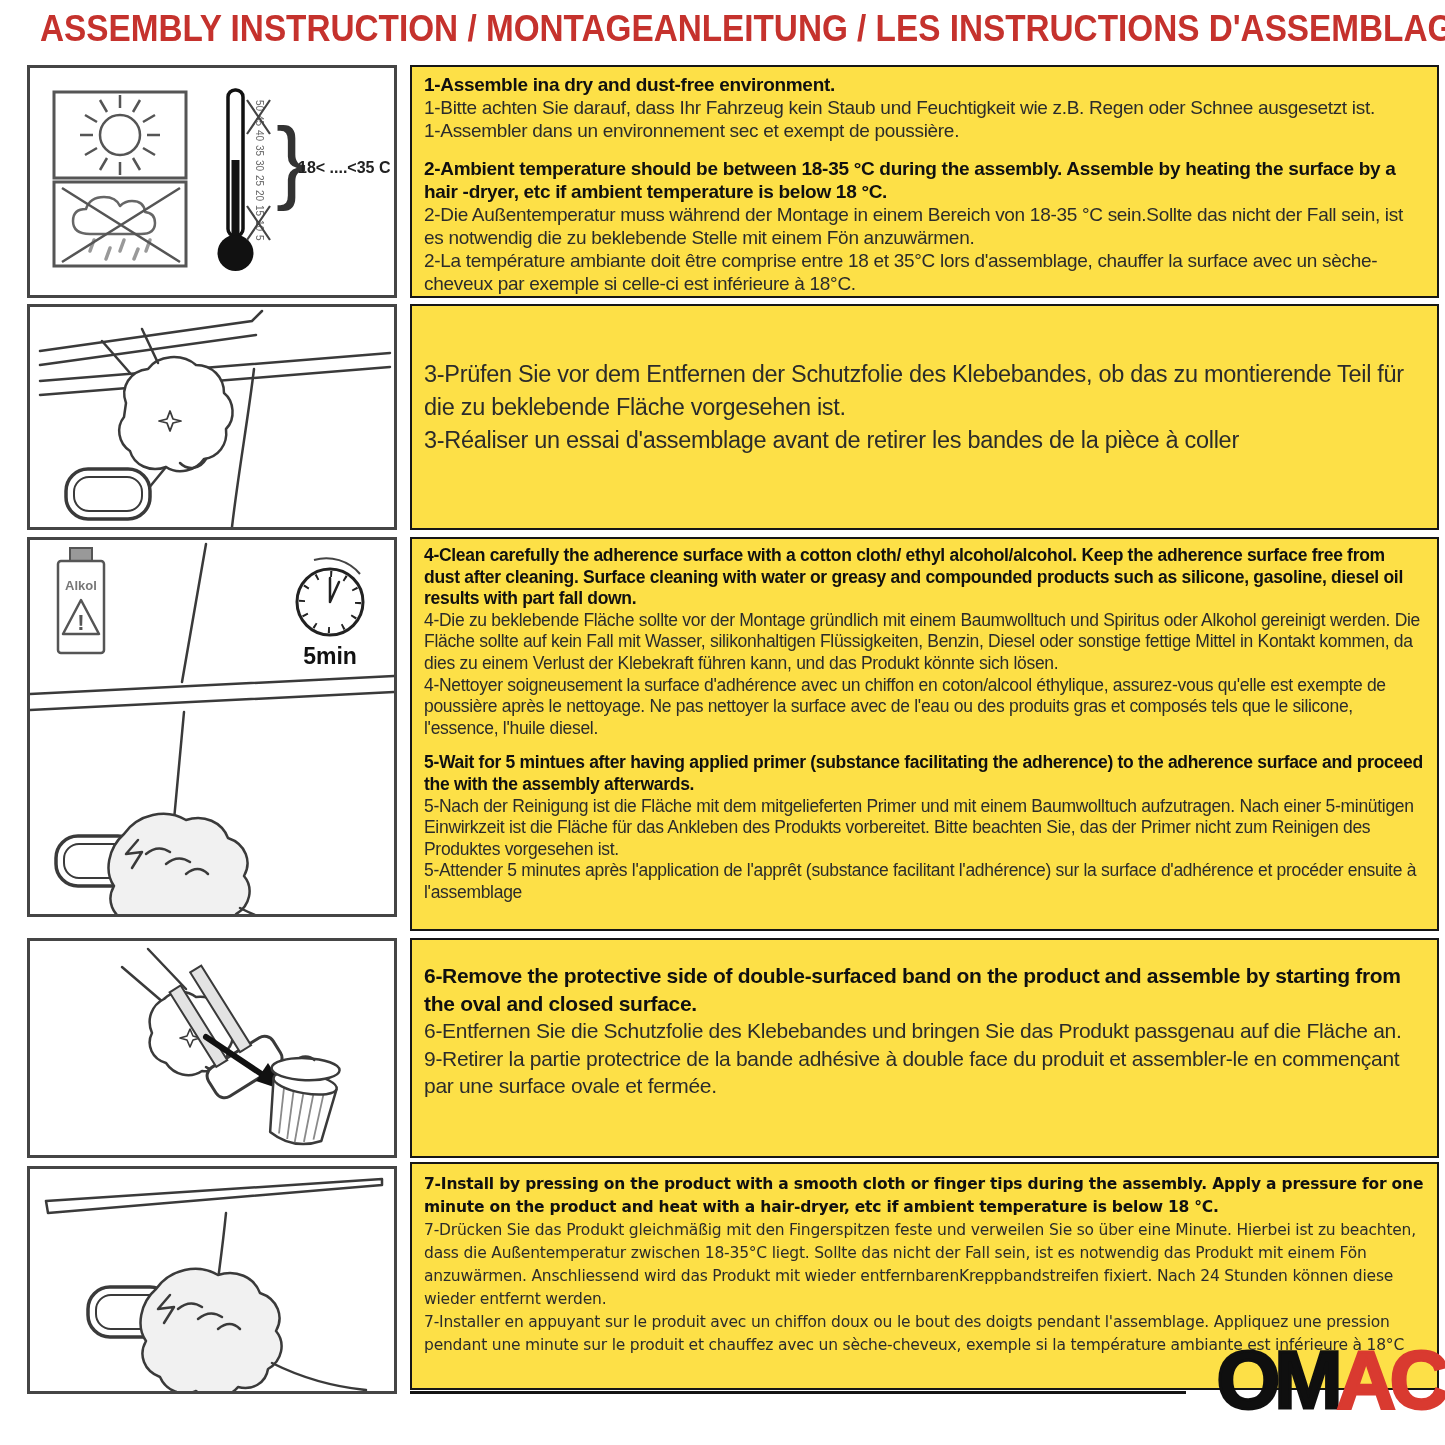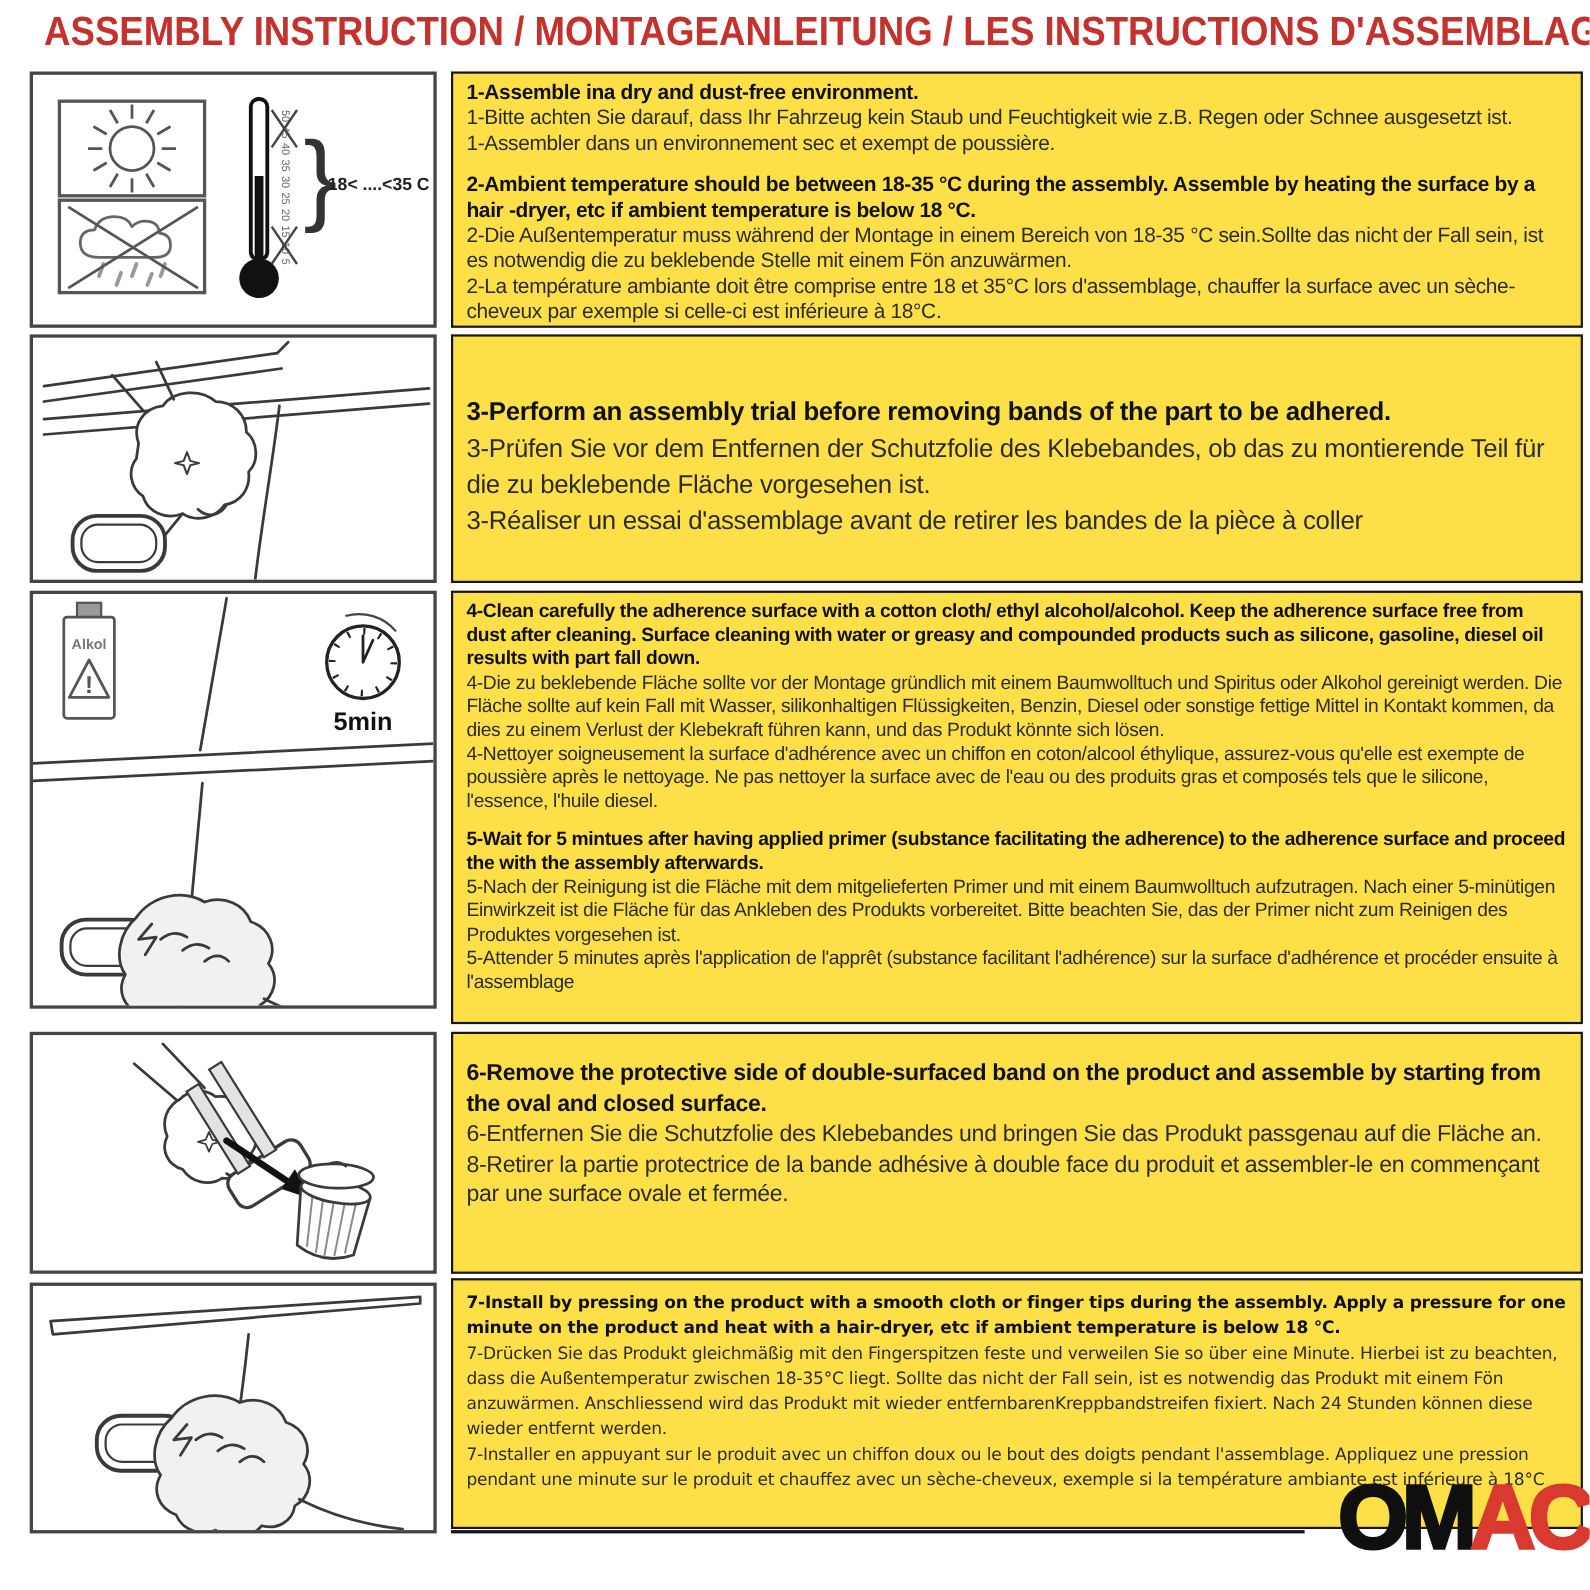--- a/index.html
+++ b/index.html
@@ -141,21 +141,20 @@
       <path d="M96,96 C90,80 100,64 118,62 C128,48 152,46 166,58 C182,58 194,70 194,86 C204,94 206,112 196,122 C198,138 188,150 174,152 C166,164 148,168 136,160 C120,166 104,158 100,144 C88,136 86,120 94,110 Z" fill="#fff"></path>
       <path d="M100,66 L72,34 M128,56 L112,22" fill="none"></path>
       <path d="M136,160 L118,182" fill="none"></path>
       <path d="M150,156 C158,164 170,162 176,152" fill="none"></path>
       <path d="M140,104 l3,8 l8,2 l-8,2 l-3,8 l-3,-8 l-8,-2 l8,-2 Z" fill="#fff" stroke-width="1.8"></path>
     </g>
     <use href="#def-ring" x="36" y="162"></use>
   </svg>
 </div>
 <div class="text-box" id="text2">
-    <p class="bold">3-Perform an assembly trial before removing bands of the part to be adhered.</p>
     <p class="">3-Prüfen Sie vor dem Entfernen der Schutzfolie des Klebebandes, ob das zu montierende Teil für die zu beklebende Fläche vorgesehen ist.</p>
     <p class="">3-Réaliser un essai d'assemblage avant de retirer les bandes de la pièce à coller</p>
   </div>
 
 <div class="illu-box" id="illu3">
   <svg width="364" height="388" viewBox="0 0 364 388">
     <g>
       <rect x="40" y="8" width="22" height="14" fill="#999" stroke="#555" stroke-width="2"></rect>
       <rect x="28" y="21" width="46" height="92" rx="3" fill="#fff" stroke="#555" stroke-width="2.5"></rect>
       <text x="51" y="50" text-anchor="middle" font-size="13" font-weight="bold" fill="#777" font-family="Liberation Sans, sans-serif">Alkol</text>
@@ -216,21 +215,21 @@
       </g>
       <ellipse cx="272" cy="142" rx="32" ry="10"></ellipse>
       <ellipse cx="270" cy="128" rx="34" ry="11" transform="rotate(-8 270 128)"></ellipse>
       <path d="M262,118 q8,-5 16,0" fill="none"></path>
     </g>
   </svg>
 </div>
 <div class="text-box" id="text4">
     <p class="bold">6-Remove the protective side of double-surfaced band on the product and assemble by starting from the oval and closed surface.</p>
     <p class="">6-Entfernen Sie die Schutzfolie des Klebebandes und bringen Sie das Produkt passgenau auf die Fläche an.</p>
-    <p class="">8-Retirer la partie protectrice de la bande adhésive à double face du produit et assembler-le en commençant par une surface ovale et fermée.</p>
+    <p class="">9-Retirer la partie protectrice de la bande adhésive à double face du produit et assembler-le en commençant par une surface ovale et fermée.</p>
   </div>
 
 <div class="illu-box" id="illu5">
   <svg width="364" height="222" viewBox="0 0 364 222">
     <g stroke="#3a3a3a" stroke-width="2.5" fill="none" stroke-linecap="round">
       <path d="M16,32 L352,10 L352,16 L18,44 Z" stroke-linejoin="round"></path>
       <path d="M196,44 C190,104 180,168 172,222"></path>
     </g>
     <use href="#def-ring" x="58" y="118"></use>
     <use href="#def-hand-cloth" transform="translate(6,-150)"></use>

